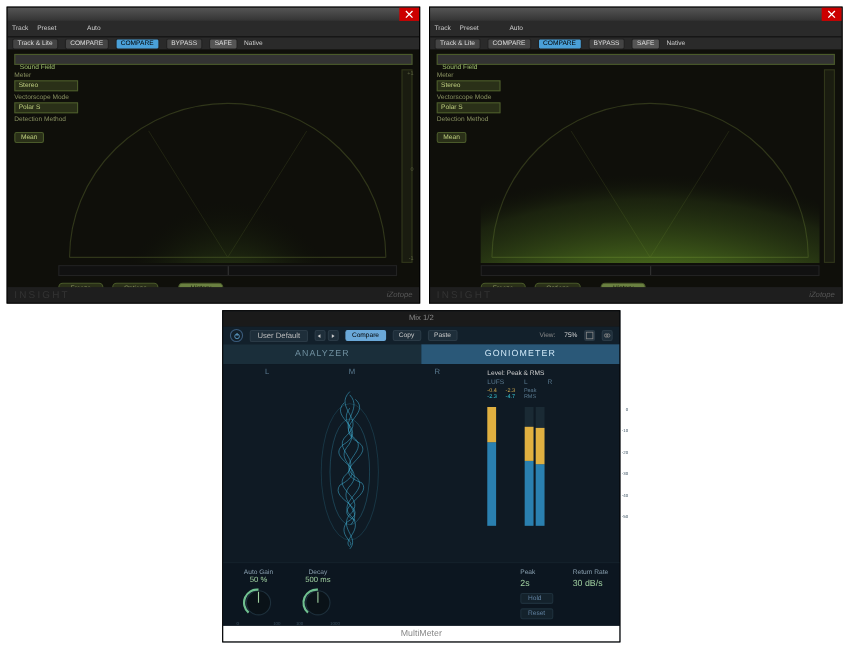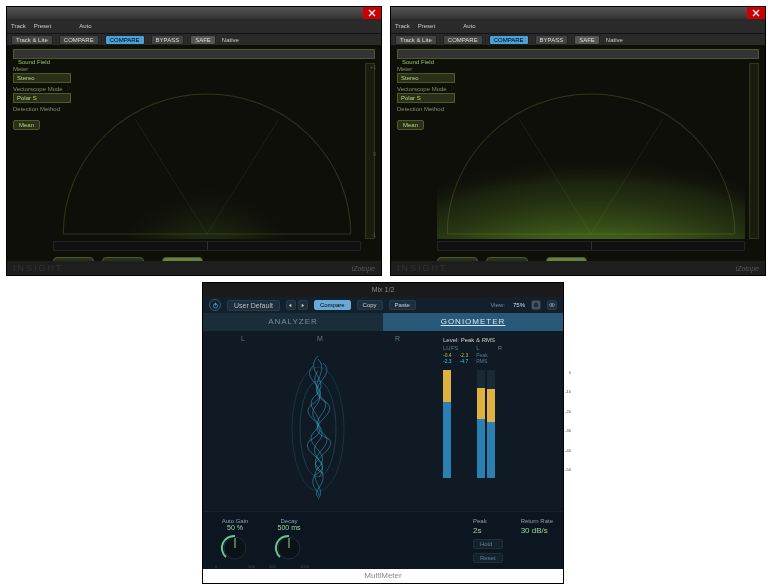--- a/index.html
+++ b/index.html
@@ -60,21 +60,21 @@
   .mm-tbtn { background:#1e2e3a; color:#ccc; font-size:6px; padding:1px 5px; border-radius:2px; border:1px solid #2a3a46; }
   .mm-tbtn.comp { background:#6aa8d8; color:#000; border-color:#6aa8d8; }
   .mm-toolbar .spacer { flex:1; }
   .mm-view { color:#888; font-size:6px; }
   .mm-pct { color:#ddd; font-size:6px; margin-left:2px; }
   .mm-icon { width:10px; height:10px; background:#1e2e3a; border:1px solid #2a3a46; border-radius:2px; display:flex; align-items:center; justify-content:center; }
 
   .mm-tabs { height:18px; display:flex; }
   .mm-tab { flex:1; text-align:center; line-height:18px; font-size:8px; letter-spacing:1px; }
   .mm-tab.analyzer { background:#1a2e3a; color:#7090a0; }
-  .mm-tab.gon { background:#2a5878; color:#cfe8f8;text-decoration:underline; }
+  .mm-tab.gon { background:#2a5878; color:#cfe8f8; }
 
   .mm-body { position:absolute; top:48px; left:0; right:0; bottom:14px; background:#0f1a24; }
 
   .gon-area { position:absolute; left:0; top:0; width:230px; height:180px; }
   .gon-label { position:absolute; top:4px; color:#5a7a90; font-size:7px; }
   .gon-label.l { left:38px; }
   .gon-label.m { left:114px; }
   .gon-label.r { left:192px; }
   .gon-svg { position:absolute; left:40px; top:10px; width:150px; height:160px; }
 

